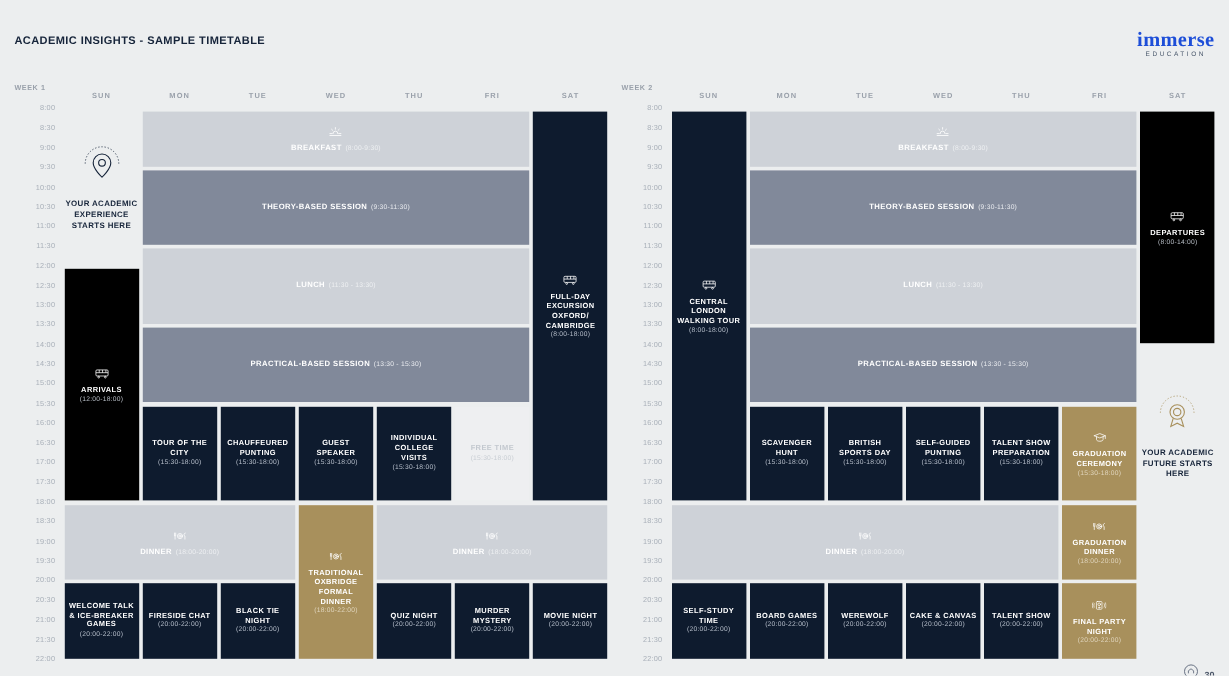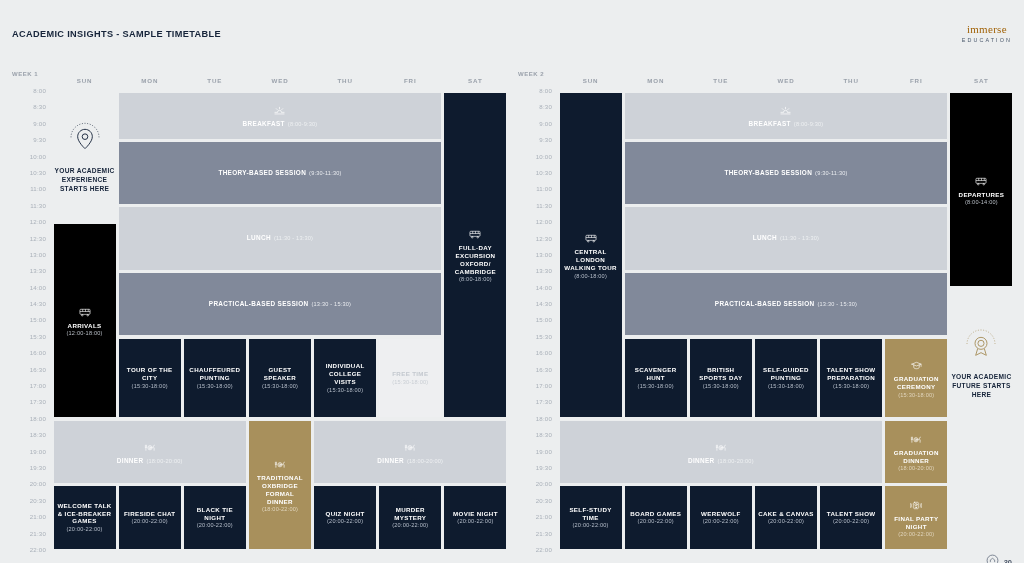--- a/index.html
+++ b/index.html
@@ -13,21 +13,21 @@
 
   
   .doc-title {
     position: absolute; left: 12px; top: 13px;
     font-size: 9.2px; font-weight: bold; letter-spacing: .35px;
     color: #16243a; text-transform: uppercase;
   }
   .brand { position: absolute; right: 12px; top: 8px; text-align: center; }
   .brand-name {
     font-family: "Liberation Serif", serif;
-    font-size: 11px; color: #a16207; letter-spacing: .3px; line-height: 1;
+    font-size: 17px; color: #1d4ed8; letter-spacing: .3px; line-height: 1; font-weight: bold;
   }
   .brand-sub {
     font-size: 5.4px; letter-spacing: 2.1px; color: #4a586c;
     margin-top: 2px;
   }
 
   
   .week { position: absolute; top: 55px; height: 485px; }
   .week.w1 { left: 8px;  width: 500px; }
   .week.w2 { left: 514px; width: 500px; }

